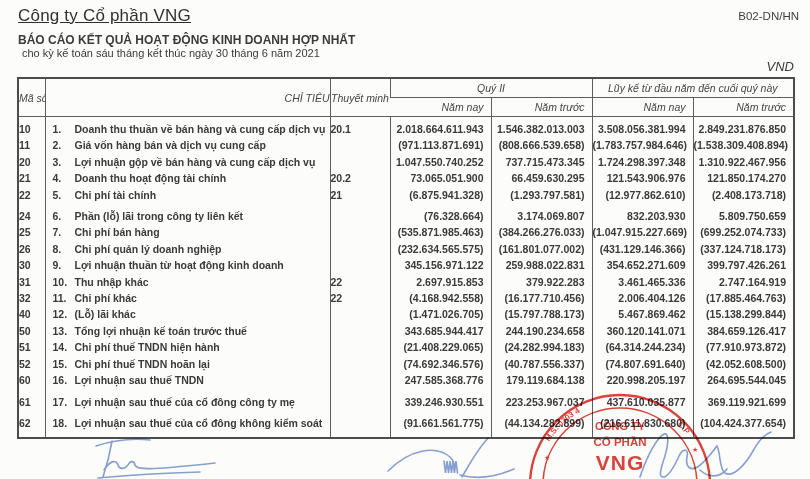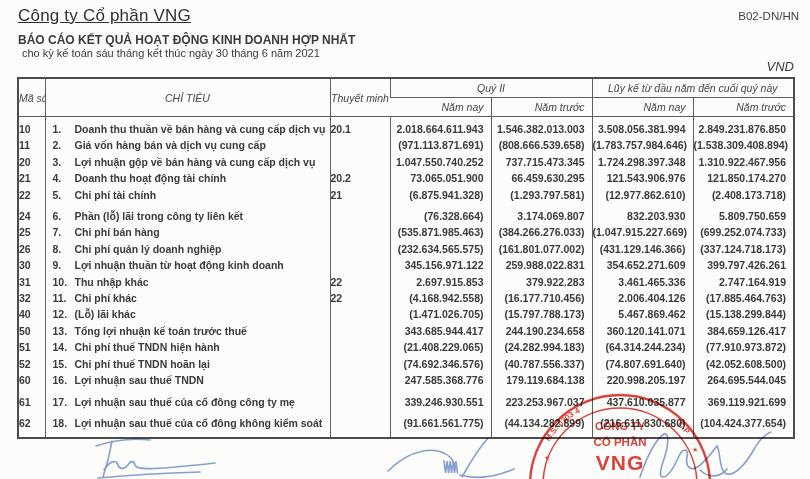--- a/index.html
+++ b/index.html
@@ -24,21 +24,21 @@
   col.c-num{width:101px;}
   th,td{border-left:1px solid #5e5e5e;padding:0;vertical-align:middle;overflow:hidden;white-space:nowrap;}
   th:first-child,td:first-child{border-left:none;}
   thead th{
     font-weight:normal;font-style:italic;font-size:10.5px;color:#454545;
     border-bottom:1px solid #5e5e5e;line-height:12px;
   }
   thead tr.grp th{height:18px;}
   thead tr.sub th{height:18px;text-align:right;padding-right:7px;}
   th.center{text-align:center;}
-  th.left{text-align:center;padding-left:0;}
+  th.left{text-align:right;padding-left:0;}
   tbody td{
     font-size:10.5px;font-weight:bold;color:#3a3a3a;line-height:16.4px;
   }
   td.code{text-align:left;}
   td.note{}
   td.num{text-align:right;padding-right:7px;}
   td.item{padding-left:7px;}
   td.item .no{display:inline-block;width:22px;}
   tbody tr:first-child td{padding-top:4px;}
   tbody tr:last-child td{padding-bottom:6px;}

